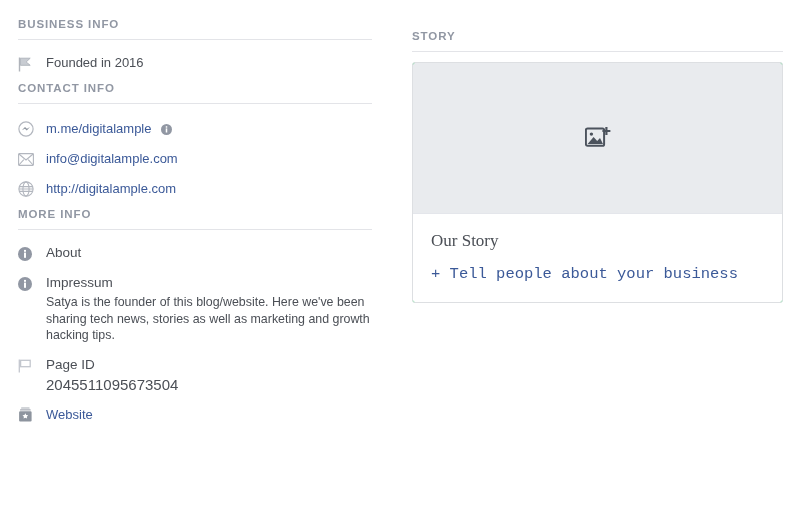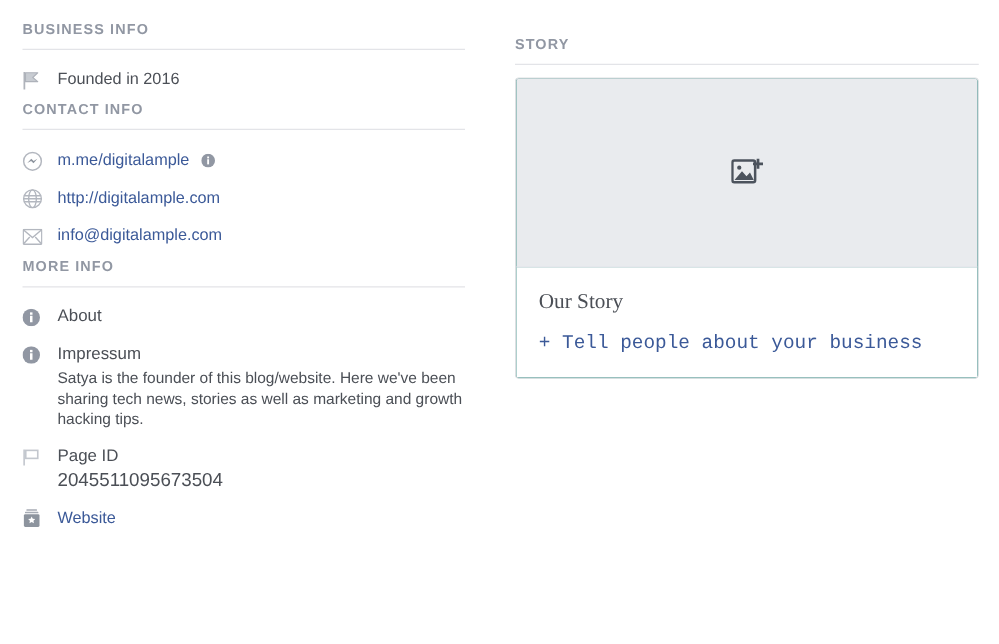--- a/index.html
+++ b/index.html
@@ -123,21 +123,21 @@
     display: inline-block;
     margin-left: 5px;
     position: relative;
     top: 2px;
   }
 
   
   .story-card {
     border: 1px solid #dddfe2;
     border-radius: 3px;
-    background: #0f766e;
+    background: #22c55e;
     overflow: hidden;
     width: 371px;
     box-sizing: border-box;
   }
   .story-cover {
     height: 150px;
     background: #e9ebee;
     display: flex;
     align-items: center;
     justify-content: center;
@@ -209,41 +209,41 @@
               <circle cx="5.5" cy="5.5" r="5.5" fill="#9197a3"></circle>
               <rect x="4.75" y="4.4" width="1.5" height="4.1" fill="#ffffff"></rect>
               <rect x="4.75" y="2.2" width="1.5" height="1.5" fill="#ffffff"></rect>
             </svg>
           </span>
         </div>
       </div>
 
       <div class="row contact-row">
         <span class="ico">
+          <svg width="16" height="13" viewBox="0 0 16 13">
+            <rect x="0.6" y="0.6" width="14.8" height="11.8" rx="0.6" fill="none" stroke="#b3b7bf" stroke-width="1.1"></rect>
+            <path d="M0.9 1.0 L8 7.0 L15.1 1.0" fill="none" stroke="#b3b7bf" stroke-width="1.1"></path>
+            <path d="M0.9 12.0 L5.8 6.6 M15.1 12.0 L10.2 6.6" fill="none" stroke="#b3b7bf" stroke-width="1.1"></path>
+          </svg>
+        </span>
+        <div class="body">
+          <span class="link">info@digitalample.com</span>
+        </div>
+      </div>
+
+      <div class="row contact-row">
+        <span class="ico">
           <svg width="16" height="16" viewBox="0 0 16 16">
             <circle cx="8" cy="8" r="7.1" fill="none" stroke="#b3b7bf" stroke-width="1.1"></circle>
             <ellipse cx="8" cy="8" rx="3.1" ry="7.1" fill="none" stroke="#b3b7bf" stroke-width="1.1"></ellipse>
             <path d="M1.1 5.6 L14.9 5.6 M1.1 10.4 L14.9 10.4 M0.9 8 L15.1 8" fill="none" stroke="#b3b7bf" stroke-width="1.1"></path>
           </svg>
         </span>
         <div class="body">
           <span class="link">http://digitalample.com</span>
-        </div>
-      </div>
-
-      <div class="row contact-row">
-        <span class="ico">
-          <svg width="16" height="13" viewBox="0 0 16 13">
-            <rect x="0.6" y="0.6" width="14.8" height="11.8" rx="0.6" fill="none" stroke="#b3b7bf" stroke-width="1.1"></rect>
-            <path d="M0.9 1.0 L8 7.0 L15.1 1.0" fill="none" stroke="#b3b7bf" stroke-width="1.1"></path>
-            <path d="M0.9 12.0 L5.8 6.6 M15.1 12.0 L10.2 6.6" fill="none" stroke="#b3b7bf" stroke-width="1.1"></path>
-          </svg>
-        </span>
-        <div class="body">
-          <span class="link">info@digitalample.com</span>
         </div>
       </div>
     </div>
 
     <div class="section-block tight">
       <div class="section-head">MORE INFO</div>
       <hr class="section-rule">
 
       <div class="row moreinfo-row">
         <span class="ico">

